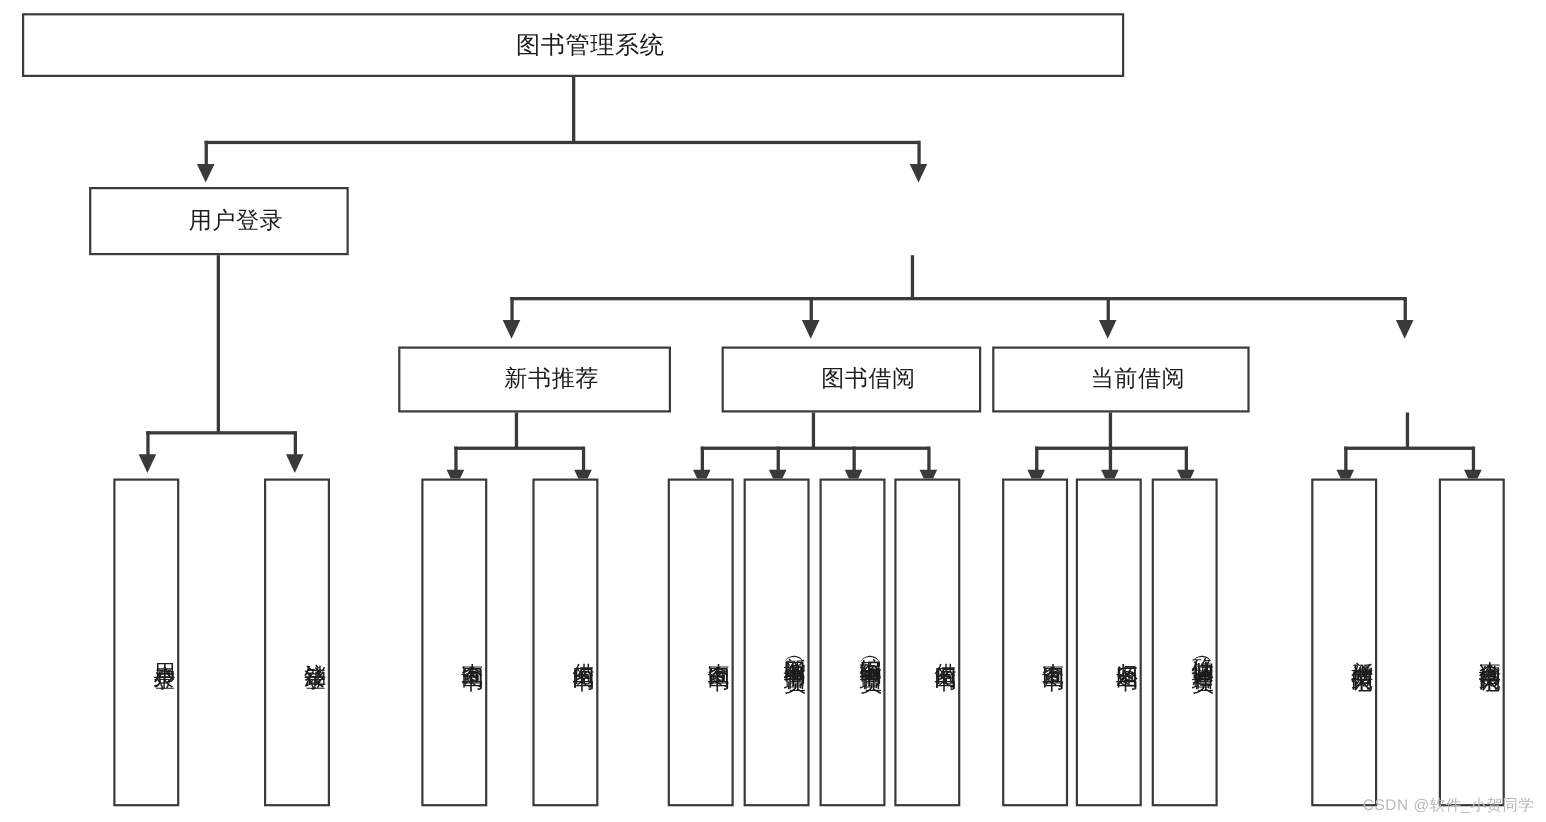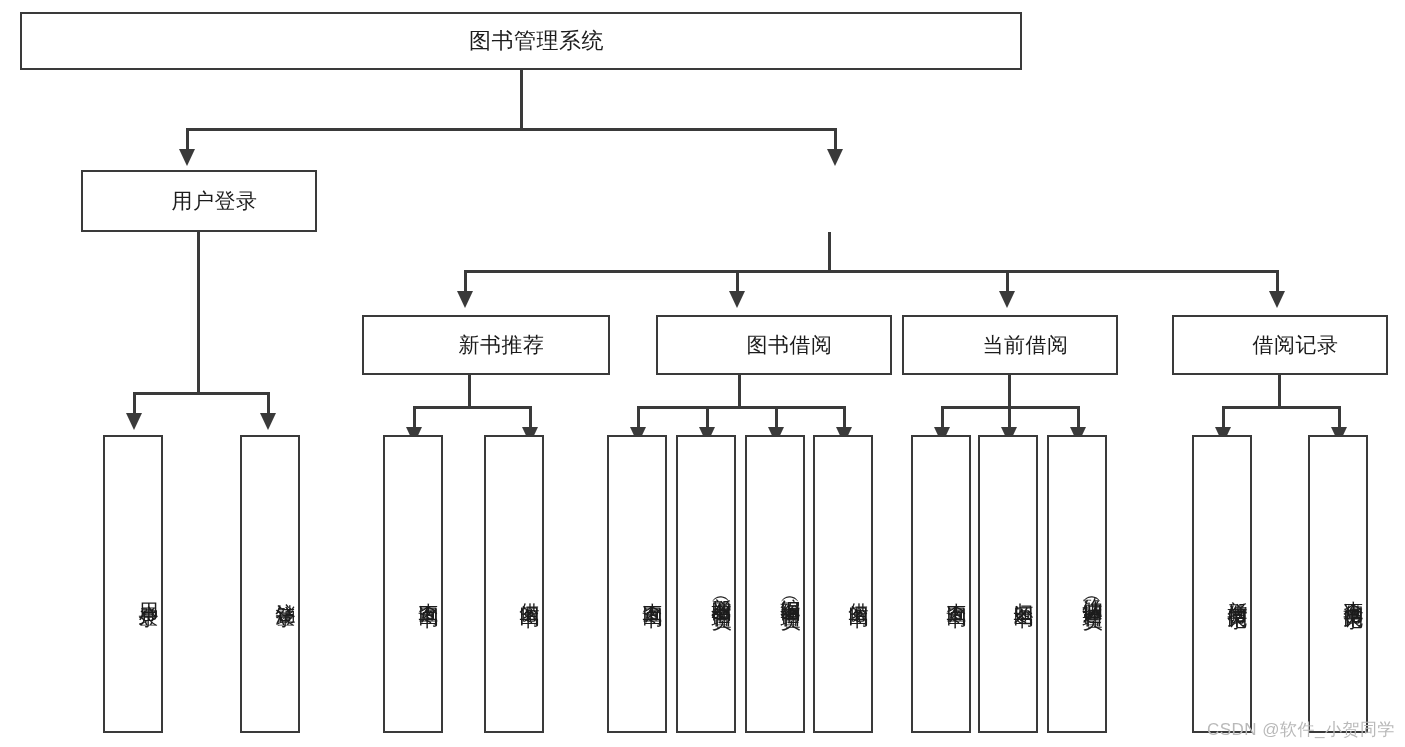--- a/index.html
+++ b/index.html
@@ -64,21 +64,21 @@
     border-left:8px solid transparent;
     border-right:8px solid transparent;
     border-top:17px solid #3a3a3a;
   }
 
   
   #watermark{
     position:absolute;
     right:10px;
     bottom:6px;
-    font-size:17px;
+    font-size:14px;
     color:#b9b9b9;
     letter-spacing:.5px;
     white-space:nowrap;
     user-select:none;
   }
 </style>
 </head>
 <body>
 
 <div id="canvas">
@@ -116,25 +116,22 @@
   <div class="arrow" style="left:729px;top:291px;"></div>
   <div class="arrow" style="left:999px;top:291px;"></div>
   <div class="arrow" style="left:1269px;top:291px;"></div>
 
   <div class="node horiz" style="left:362px;top:315px;width:248px;height:60px;">
     <span class="lbl">新书推荐</span>
   </div>
   <div class="node horiz" style="left:632px;top:315px;width:236px;height:60px;margin-left:24px;">
     <span class="lbl">图书借阅</span>
   </div>
-  <div class="node horiz" style="left:902px;top:315px;width:216px;height:60px;">
+  <div class="node horiz" style="left:902px;top:315px;width:234px;height:60px;">
     <span class="lbl">当前借阅</span>
-  </div>
-  <div class="node horiz" style="left:1172px;top:315px;width:216px;height:60px;">
-    <span class="lbl">借阅记录</span>
   </div>
 
   <div class="ln v" style="left:468px;top:375px;height:33px;"></div>
   <div class="ln h" style="left:413px;top:406px;width:118px;"></div>
   <div class="ln v" style="left:413px;top:406px;height:22px;"></div>
   <div class="ln v" style="left:529px;top:406px;height:22px;"></div>
   <div class="arrow" style="left:406px;top:427px;"></div>
   <div class="arrow" style="left:522px;top:427px;"></div>
 
   <div class="ln v" style="left:738px;top:375px;height:33px;"></div>

